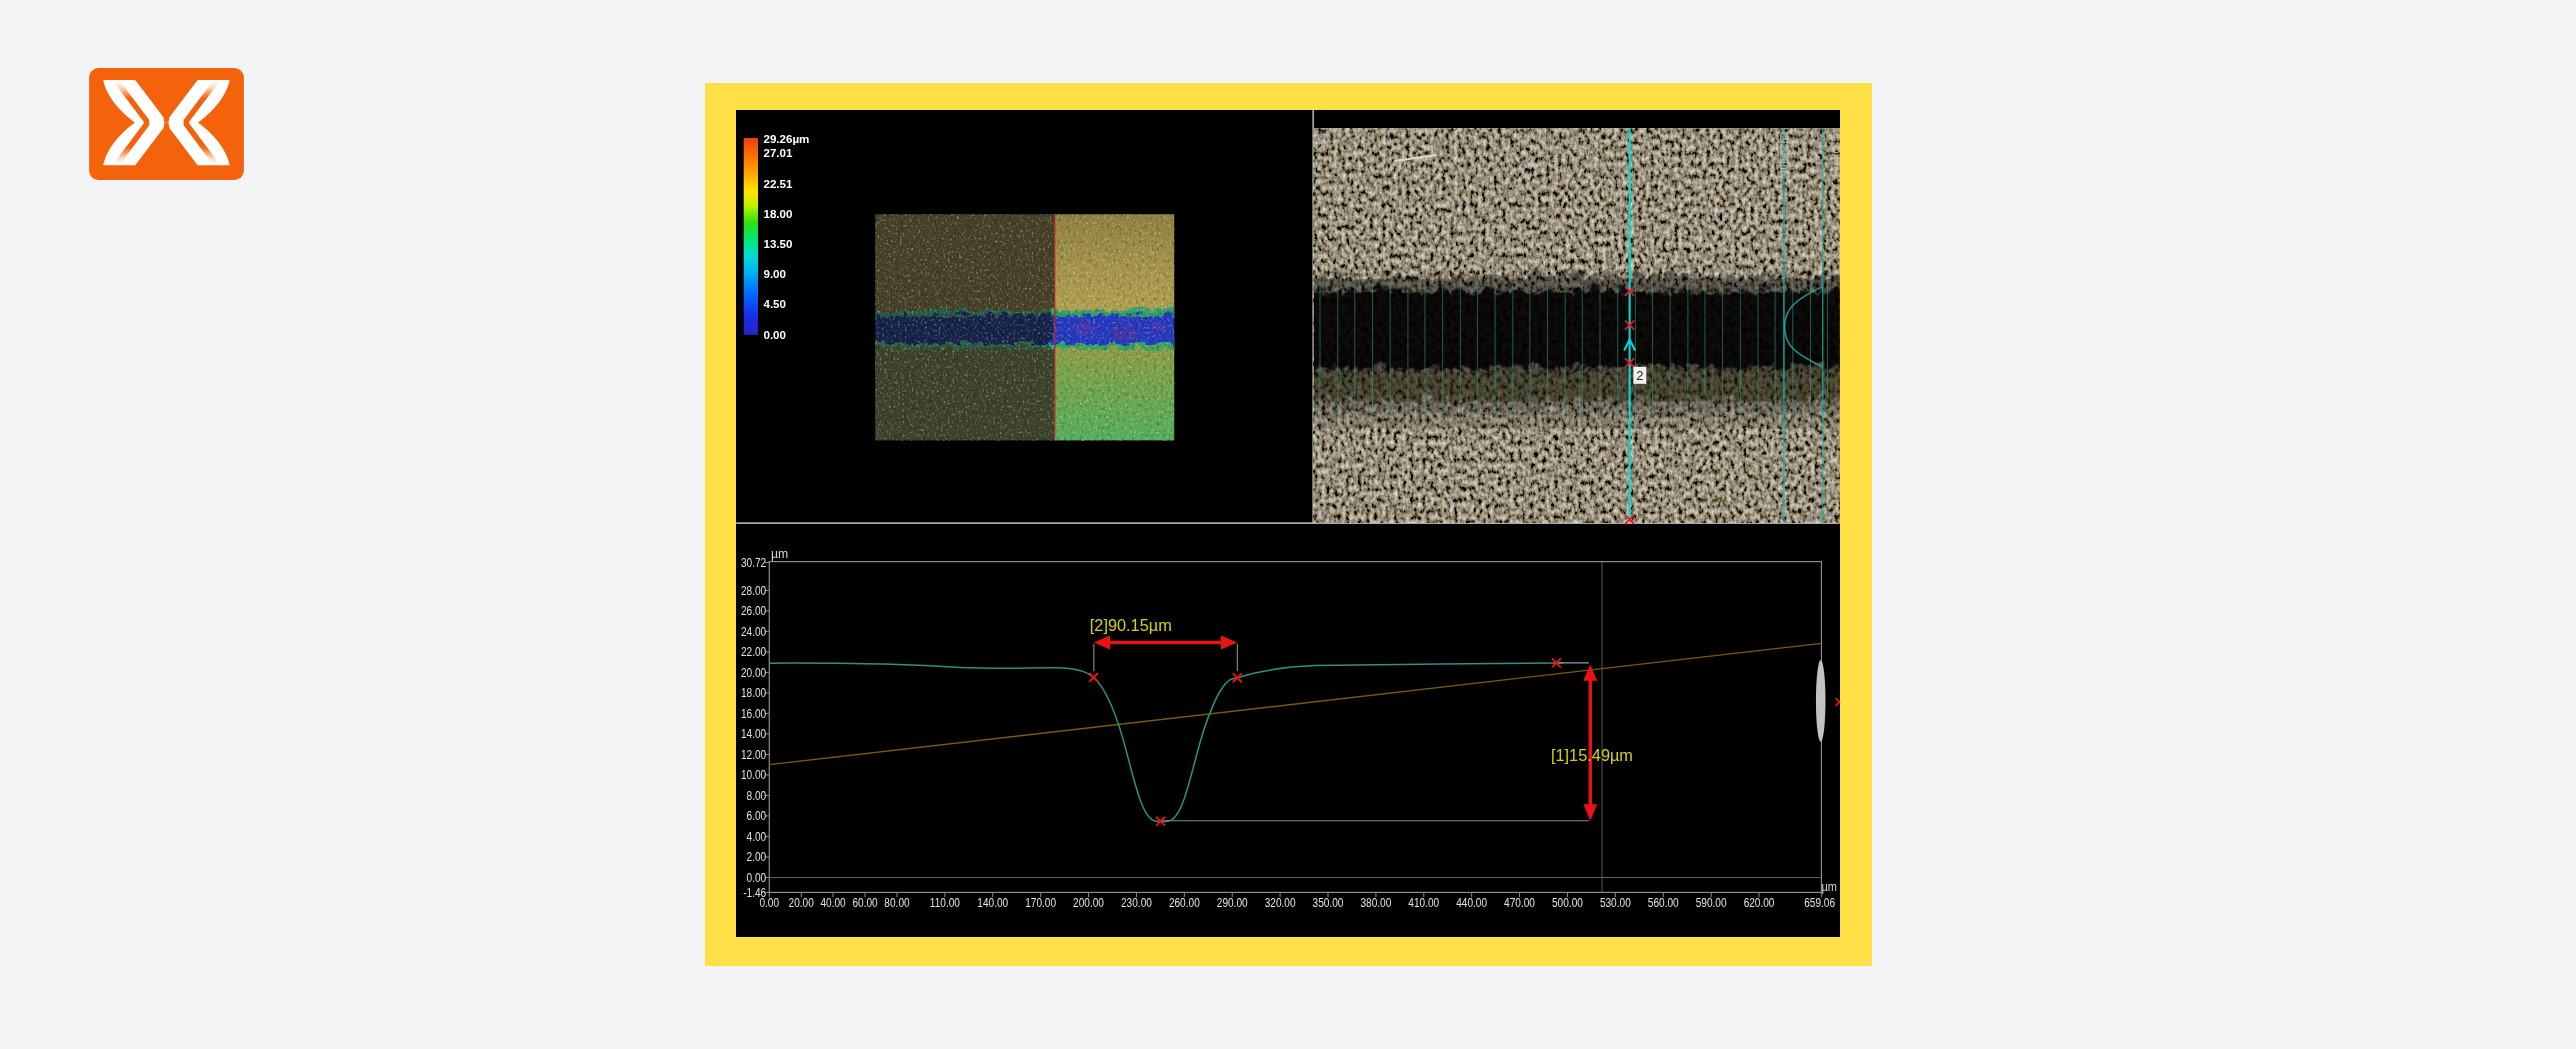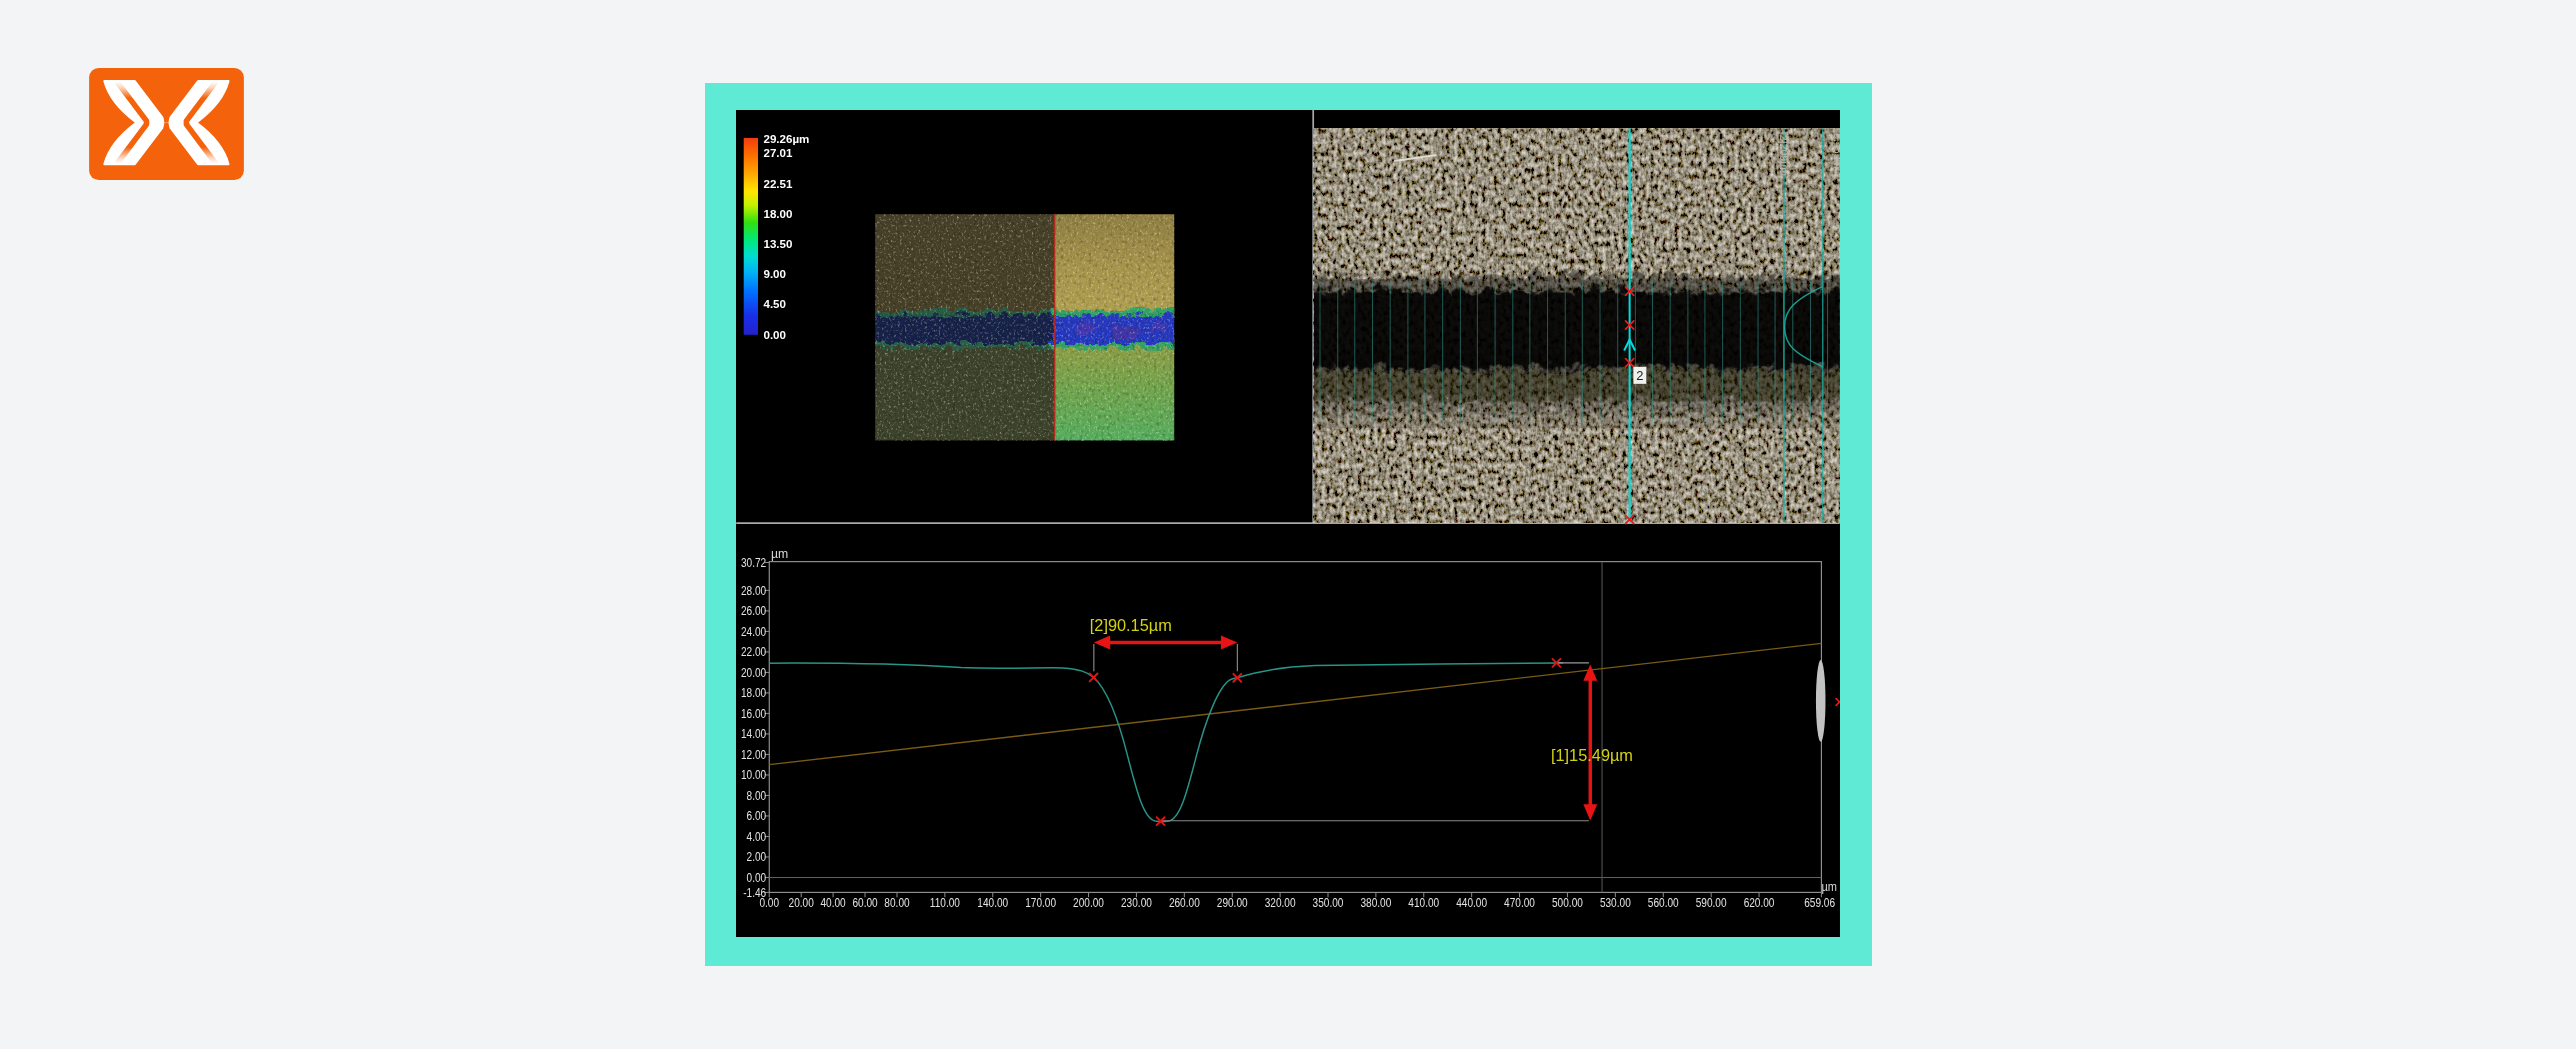--- a/index.html
+++ b/index.html
@@ -1,16 +1,16 @@
 <!DOCTYPE html>
 <html style="font-size:11px"><head><meta charset="utf-8"><style>
 html,body{margin:0;padding:0}
 body{width:2576px;height:1049px;background:#f3f4f6;position:relative;overflow:hidden;
  font-family:"Liberation Sans",sans-serif}
-.panel{position:absolute;left:705px;top:83px;width:1167px;height:883px;background:#5eead4}
+.panel{position:absolute;left:705px;top:83px;width:1167px;height:883px;background:#fde047}
 </style></head>
 <body>
 <svg width="155" height="112" viewBox="0 0 228 165" style="position:absolute;left:89px;top:68px">
 <defs>
 <linearGradient id="gapG" x1="0" y1="0" x2="0" y2="1">
  <stop offset="0" stop-color="#f4630c" stop-opacity="0"></stop>
  <stop offset="0.07" stop-color="#f4630c" stop-opacity="0.25"></stop>
  <stop offset="0.20" stop-color="#f4630c" stop-opacity="1"></stop>
  <stop offset="0.80" stop-color="#f4630c" stop-opacity="1"></stop>
  <stop offset="0.93" stop-color="#f4630c" stop-opacity="0.25"></stop>

